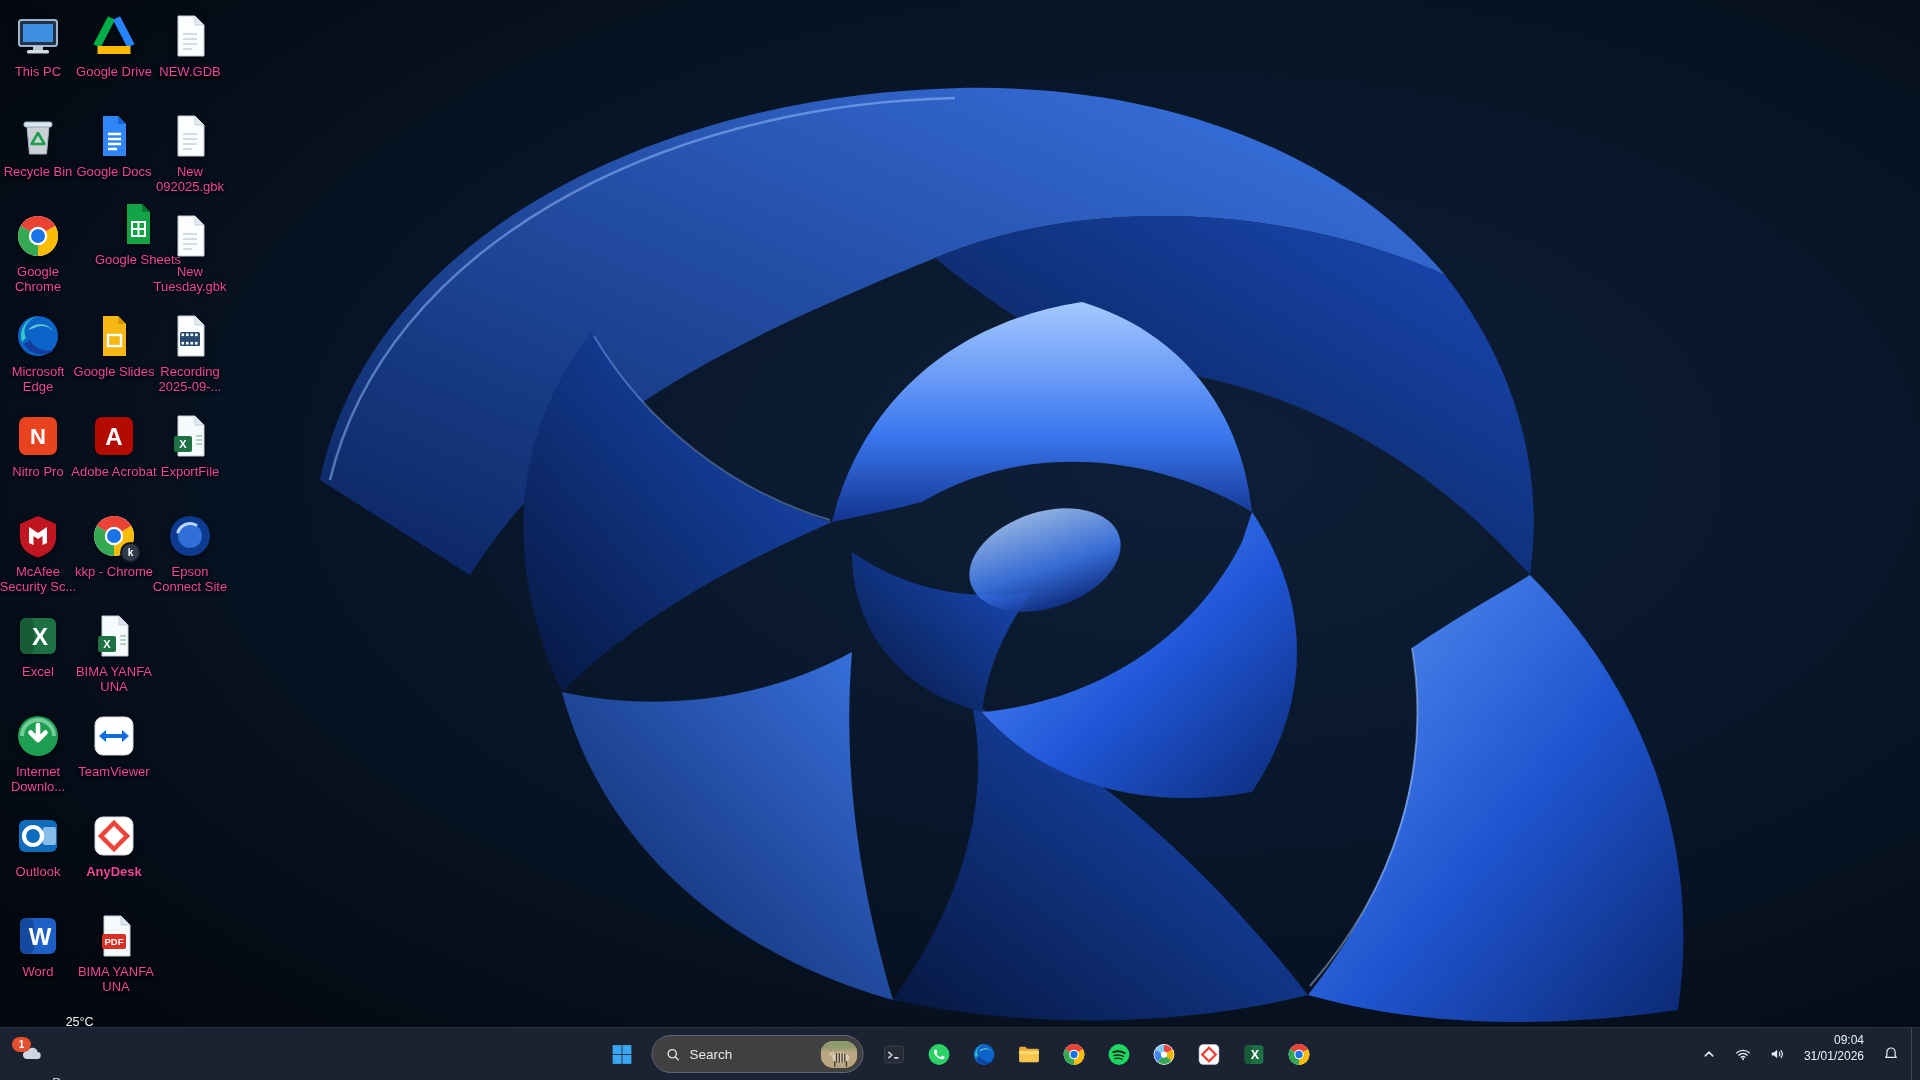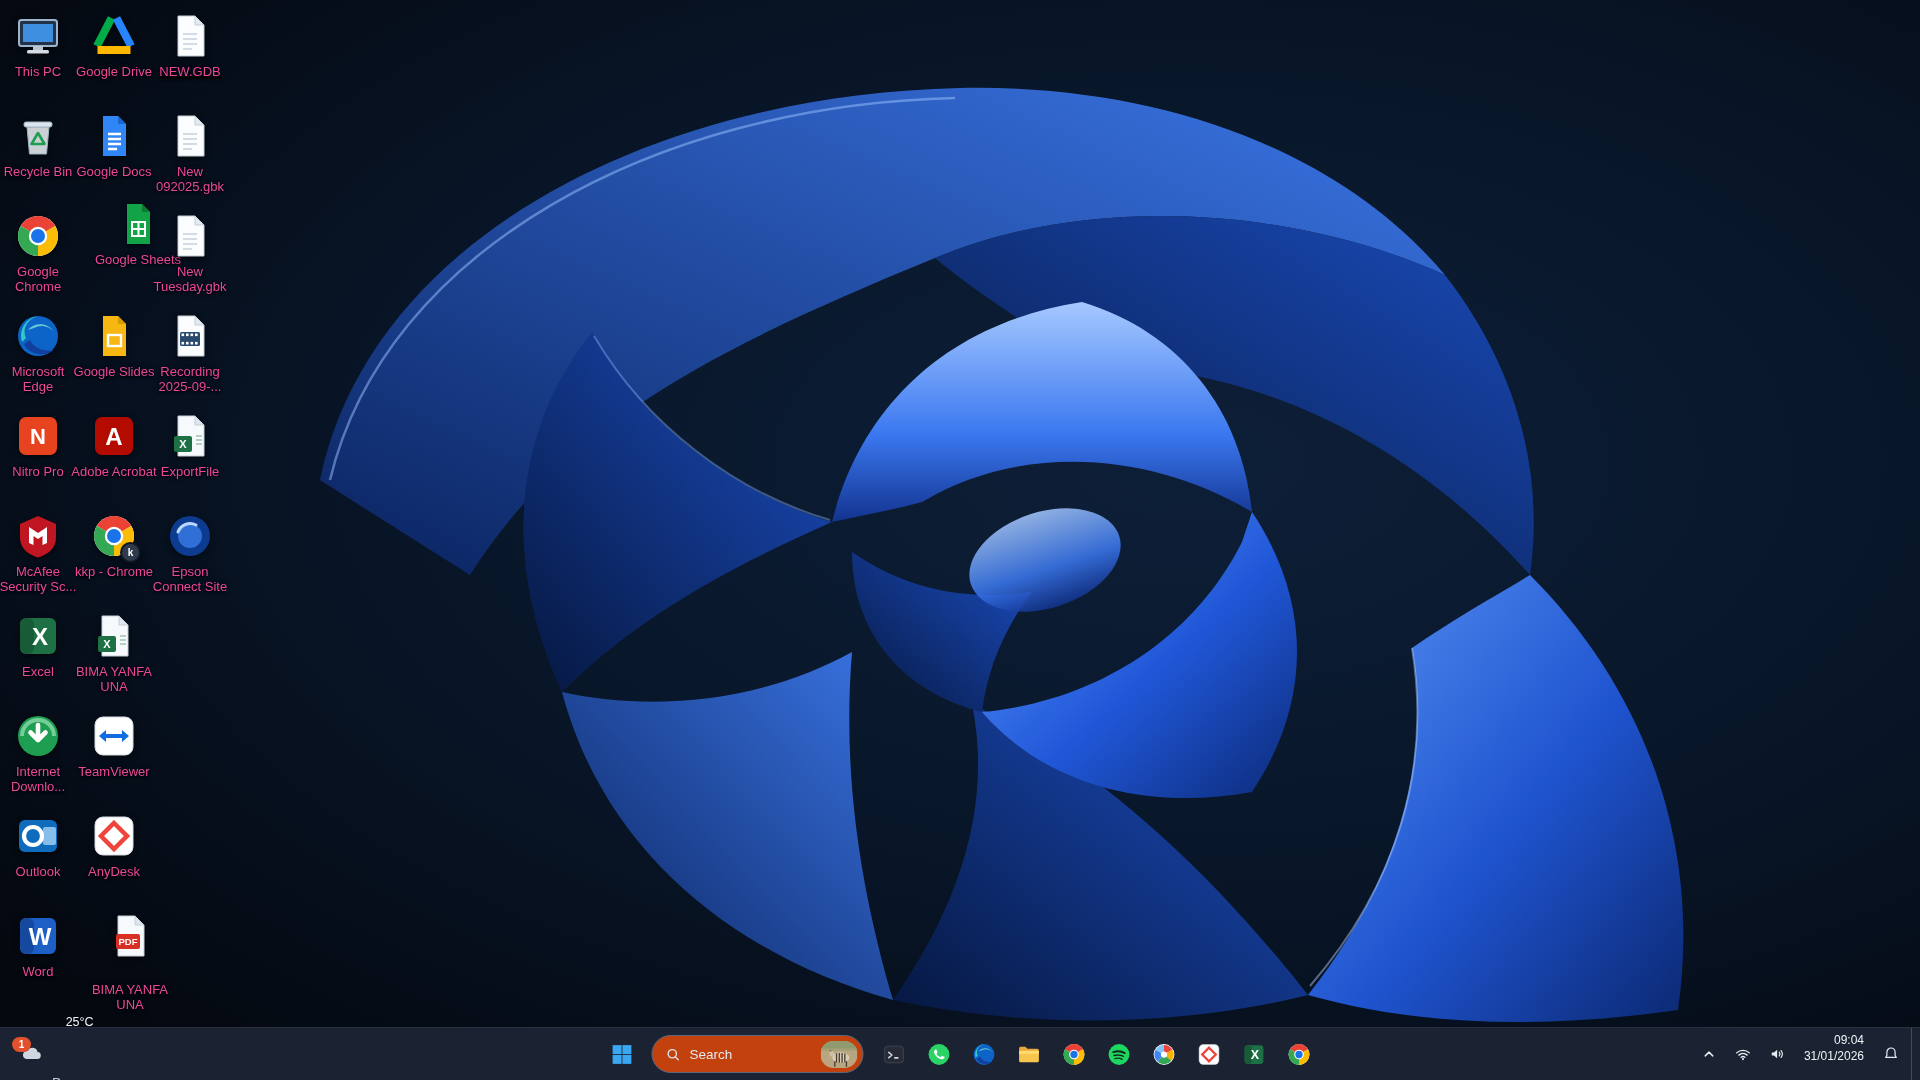--- a/index.html
+++ b/index.html
@@ -33,21 +33,21 @@
   .w-text{display:flex;flex-direction:column;line-height:1.25;}
   .w-temp{font-size:12.5px;color:#f2f5f9;}
   .w-cond{font-size:14px;color:#c2cbd8;margin-top:44px;}
 
   .tb-center{position:absolute;left:50%;top:0;bottom:0;transform:translateX(-50%);
     display:flex;align-items:center;gap:3px;}
   .tb-btn{width:42px;height:42px;border-radius:6px;display:flex;align-items:center;justify-content:center;}
   .tb-btn svg{width:25px;height:25px;display:block;}
   .tb-btn .ic{display:block;line-height:0;}
 
-  .searchbox{display:flex;align-items:center;height:38px;width:212px;border-radius:19px;background:#c2410c;
+  .searchbox{display:flex;align-items:center;height:38px;width:212px;border-radius:19px;background:#404040;
     border:1px solid #5d687c;margin:0 6px;padding:0 5px 0 13px;}
   .search-ic svg{width:15px;height:15px;display:block;}
   .search-label{margin-left:9px;font-size:13.5px;color:#e4e8ef;}
   .search-img{margin-left:auto;width:37px;height:27px;border-radius:13px;overflow:hidden;display:block;line-height:0;}
   .search-img svg{width:100%;height:100%;display:block;}
   .pinned{display:flex;align-items:center;gap:3px;}
 
   .tb-right{position:absolute;right:0;top:0;bottom:0;display:flex;align-items:center;gap:2px;padding-right:2px;}
   .tray-btn{height:40px;padding:0 7px;border-radius:6px;display:flex;align-items:center;justify-content:center;}
   .tray-btn svg{width:18px;height:18px;display:block;}
@@ -292,30 +292,30 @@
   </div>
         <div class="dicon" style="left: 66px; top: 712px;">
     <div class="dicon-art">
             <svg viewBox="0 0 48 48">
               <rect x="5" y="5" width="38" height="38" rx="8" fill="#fff" stroke="#d4dbe2"></rect>
               <path d="M9 24 l7 -6 v4 h16 v-4 l7 6 -7 6 v-4 H16 v4 Z" fill="#0e6ee0"></path>
             </svg>
           </div>
     <div class="dicon-label">TeamViewer</div>
   </div>
-        <div class="dicon" style="left: 66px; top: 812px;">
+        <div class="dicon" style="left: 66px; top: 812px; font-weight: bold;">
     <div class="dicon-art">
             <svg viewBox="0 0 48 48">
               <rect x="5" y="5" width="38" height="38" rx="8" fill="#fff" stroke="#d4dbe2"></rect>
               <path d="M24 11 L37 24 L24 37 L11 24 Z" fill="none" stroke="#ef443b" stroke-width="4.5"></path>
             </svg>
           </div>
     <div class="dicon-label">AnyDesk</div>
   </div>
-        <div class="dicon" style="left: 82px; top: 912px; gap: 18px;">
+        <div class="dicon" style="left: 68px; top: 912px;">
     <div class="dicon-art">
             <svg viewBox="0 0 48 48">
               <path d="M12 4 h17 l9 9 v31 h-26 Z" fill="#f7fafc" stroke="#c3ced8"></path>
               <path d="M29 4 l9 9 h-9 Z" fill="#dde6ee" stroke="#c3ced8"></path>
               <rect x="10" y="22" width="24" height="15" rx="2" fill="#d93025"></rect>
               <text x="22" y="33" text-anchor="middle" font-size="9.5" font-weight="bold" fill="#fff" font-family="Liberation Sans, sans-serif">PDF</text>
             </svg>
           </div>
     <div class="dicon-label">BIMA YANFA UNA</div>
   </div>

